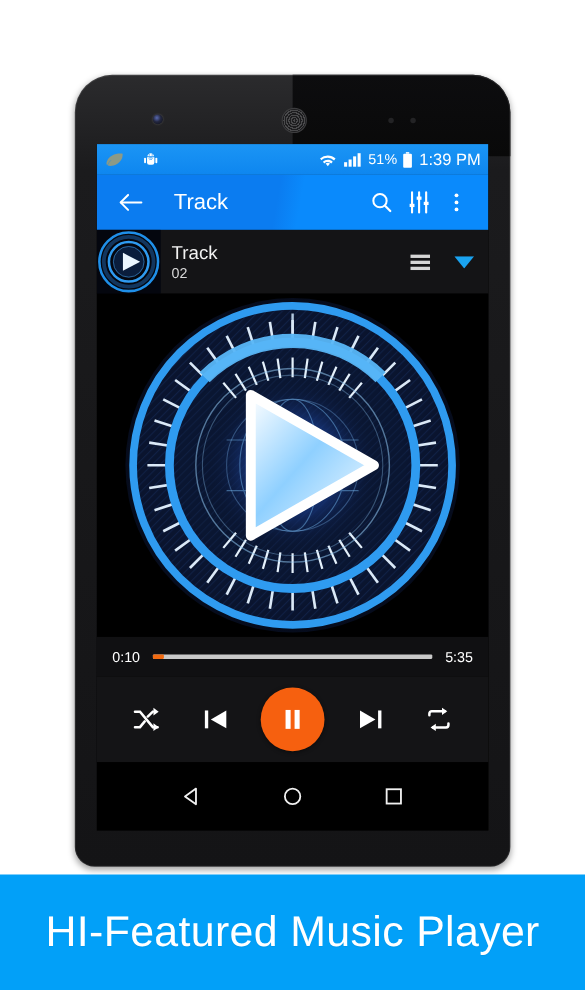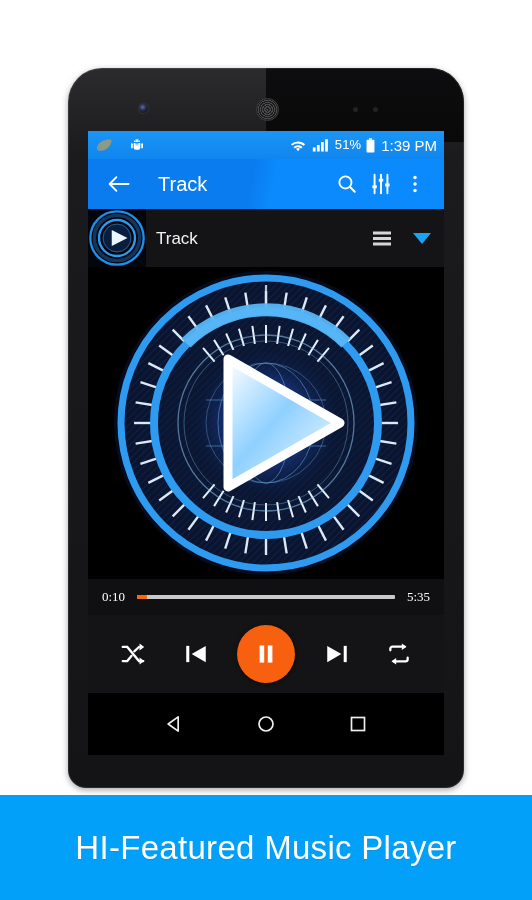--- a/index.html
+++ b/index.html
@@ -216,21 +216,20 @@
 
   
   #seek-row {
     position: relative;
     height: 36px;
     background: #101012;
     display: flex;
     align-items: center;
     padding: 12px 14px;
     box-sizing: border-box;
-    font-family: Liberation Serif, serif;
   }
   .time-label {
     color: #ffffff;
     font-size: 13px;
     white-space: nowrap;
   }
   #seek-track {
     flex: 1;
     height: 4px;
     margin: 0 12px;
@@ -298,21 +297,21 @@
     top: 795px;
     width: 532px;
     height: 105px;
     background: #02a0f8;
     display: flex;
     align-items: center;
     justify-content: center;
   }
   #banner-text {
     color: #ffffff;
-    font-size: 33px;
+    font-size: 39px;
     letter-spacing: 0.3px;
     white-space: nowrap;
     text-shadow: 0 1px 1px rgba(0,0,0,0.06);
   }
 </style>
 </head>
 <body>
 
 <div id="device">
   <div id="bezel-gloss"></div>
@@ -401,20 +400,21 @@
           <circle cx="50" cy="50" r="46" fill="none" stroke="#1f8fe8" stroke-width="4"></circle>
           <circle cx="50" cy="50" r="39" fill="none" stroke="#12365e" stroke-width="6"></circle>
           <circle cx="50" cy="50" r="31" fill="none" stroke="#2f9bf0" stroke-width="4"></circle>
           <circle cx="50" cy="50" r="25" fill="#0a1d3c"></circle>
           <circle cx="50" cy="50" r="24" fill="none" stroke="#4fb4ff" stroke-width="1.2" opacity=".6"></circle>
           <path d="M41 36 L68 50 L41 64 Z" fill="#eaf6ff"></path>
         </svg>
       </div>
       <div id="track-meta">
         <div class="t1">Track</div>
+        <div class="t2">02</div>
       </div>
       <div id="queue-btn">
         <svg id="queue-icon" viewBox="0 0 18 15">
           <rect x="0" y="0.5" width="18" height="3" fill="#d6d6d6"></rect>
           <rect x="0" y="6" width="18" height="3" fill="#d6d6d6"></rect>
           <rect x="0" y="11.5" width="18" height="3" fill="#d6d6d6"></rect>
         </svg>
       </div>
       <div id="expand-btn">
         <svg id="expand-icon" viewBox="0 0 18 11">

